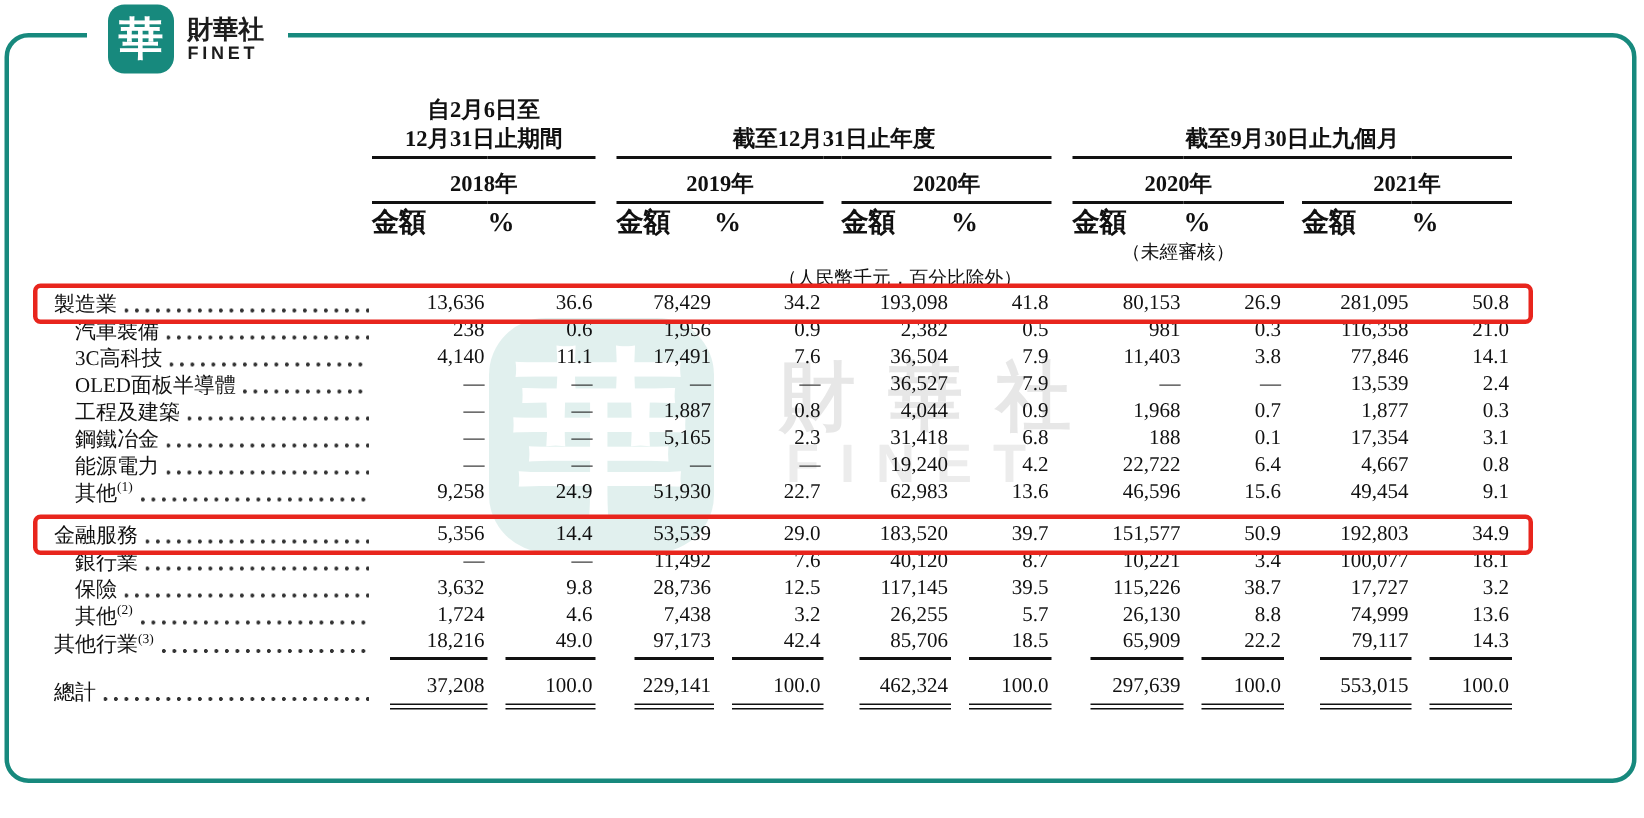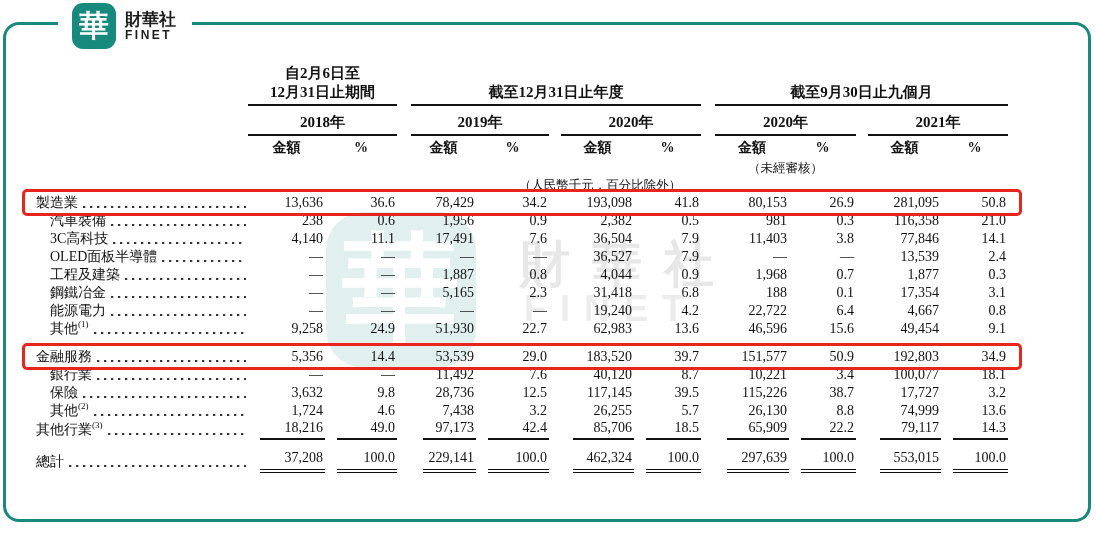--- a/index.html
+++ b/index.html
@@ -33,21 +33,21 @@
 
   
   .tablewrap { position:absolute; left:28px; top:56px; z-index:1; }
   table { border-collapse:collapse; table-layout:fixed; width:980px; }
   td { padding:0; font-size:14px; }
   .grp,.yr { text-align:center; font-weight:bold; vertical-align:bottom;
              border-bottom:2px solid #111; font-size:15px; padding-bottom:2px; }
   .ra td { height:46px; vertical-align:bottom; }
   .rb td { height:26px; vertical-align:bottom; }
   .rc td { height:24px; vertical-align:middle; }
-  .hl { text-align:center; font-weight:bold; font-size:14px; }
+  .hl { text-align:left; font-weight:bold; font-size:18px; }
   .rd td { height:15px; vertical-align:top; }
   .re td { height:16px; vertical-align:top;text-decoration:underline; }
   .unaud,.unote { text-align:center; font-size:12.5px; white-space:nowrap; }
 
   .datarow td { height:18px; vertical-align:middle; }
   .rule-double td { height:22px; vertical-align:middle;margin-top:40px; }
   .v { margin-left:12px; padding-right:2px; text-align:right; white-space:nowrap; }
   .lblflex { display:flex; align-items:flex-end; padding-left:8px; }
   .indent .lblflex { padding-left:22px; }
   .lbl { white-space:nowrap; }

